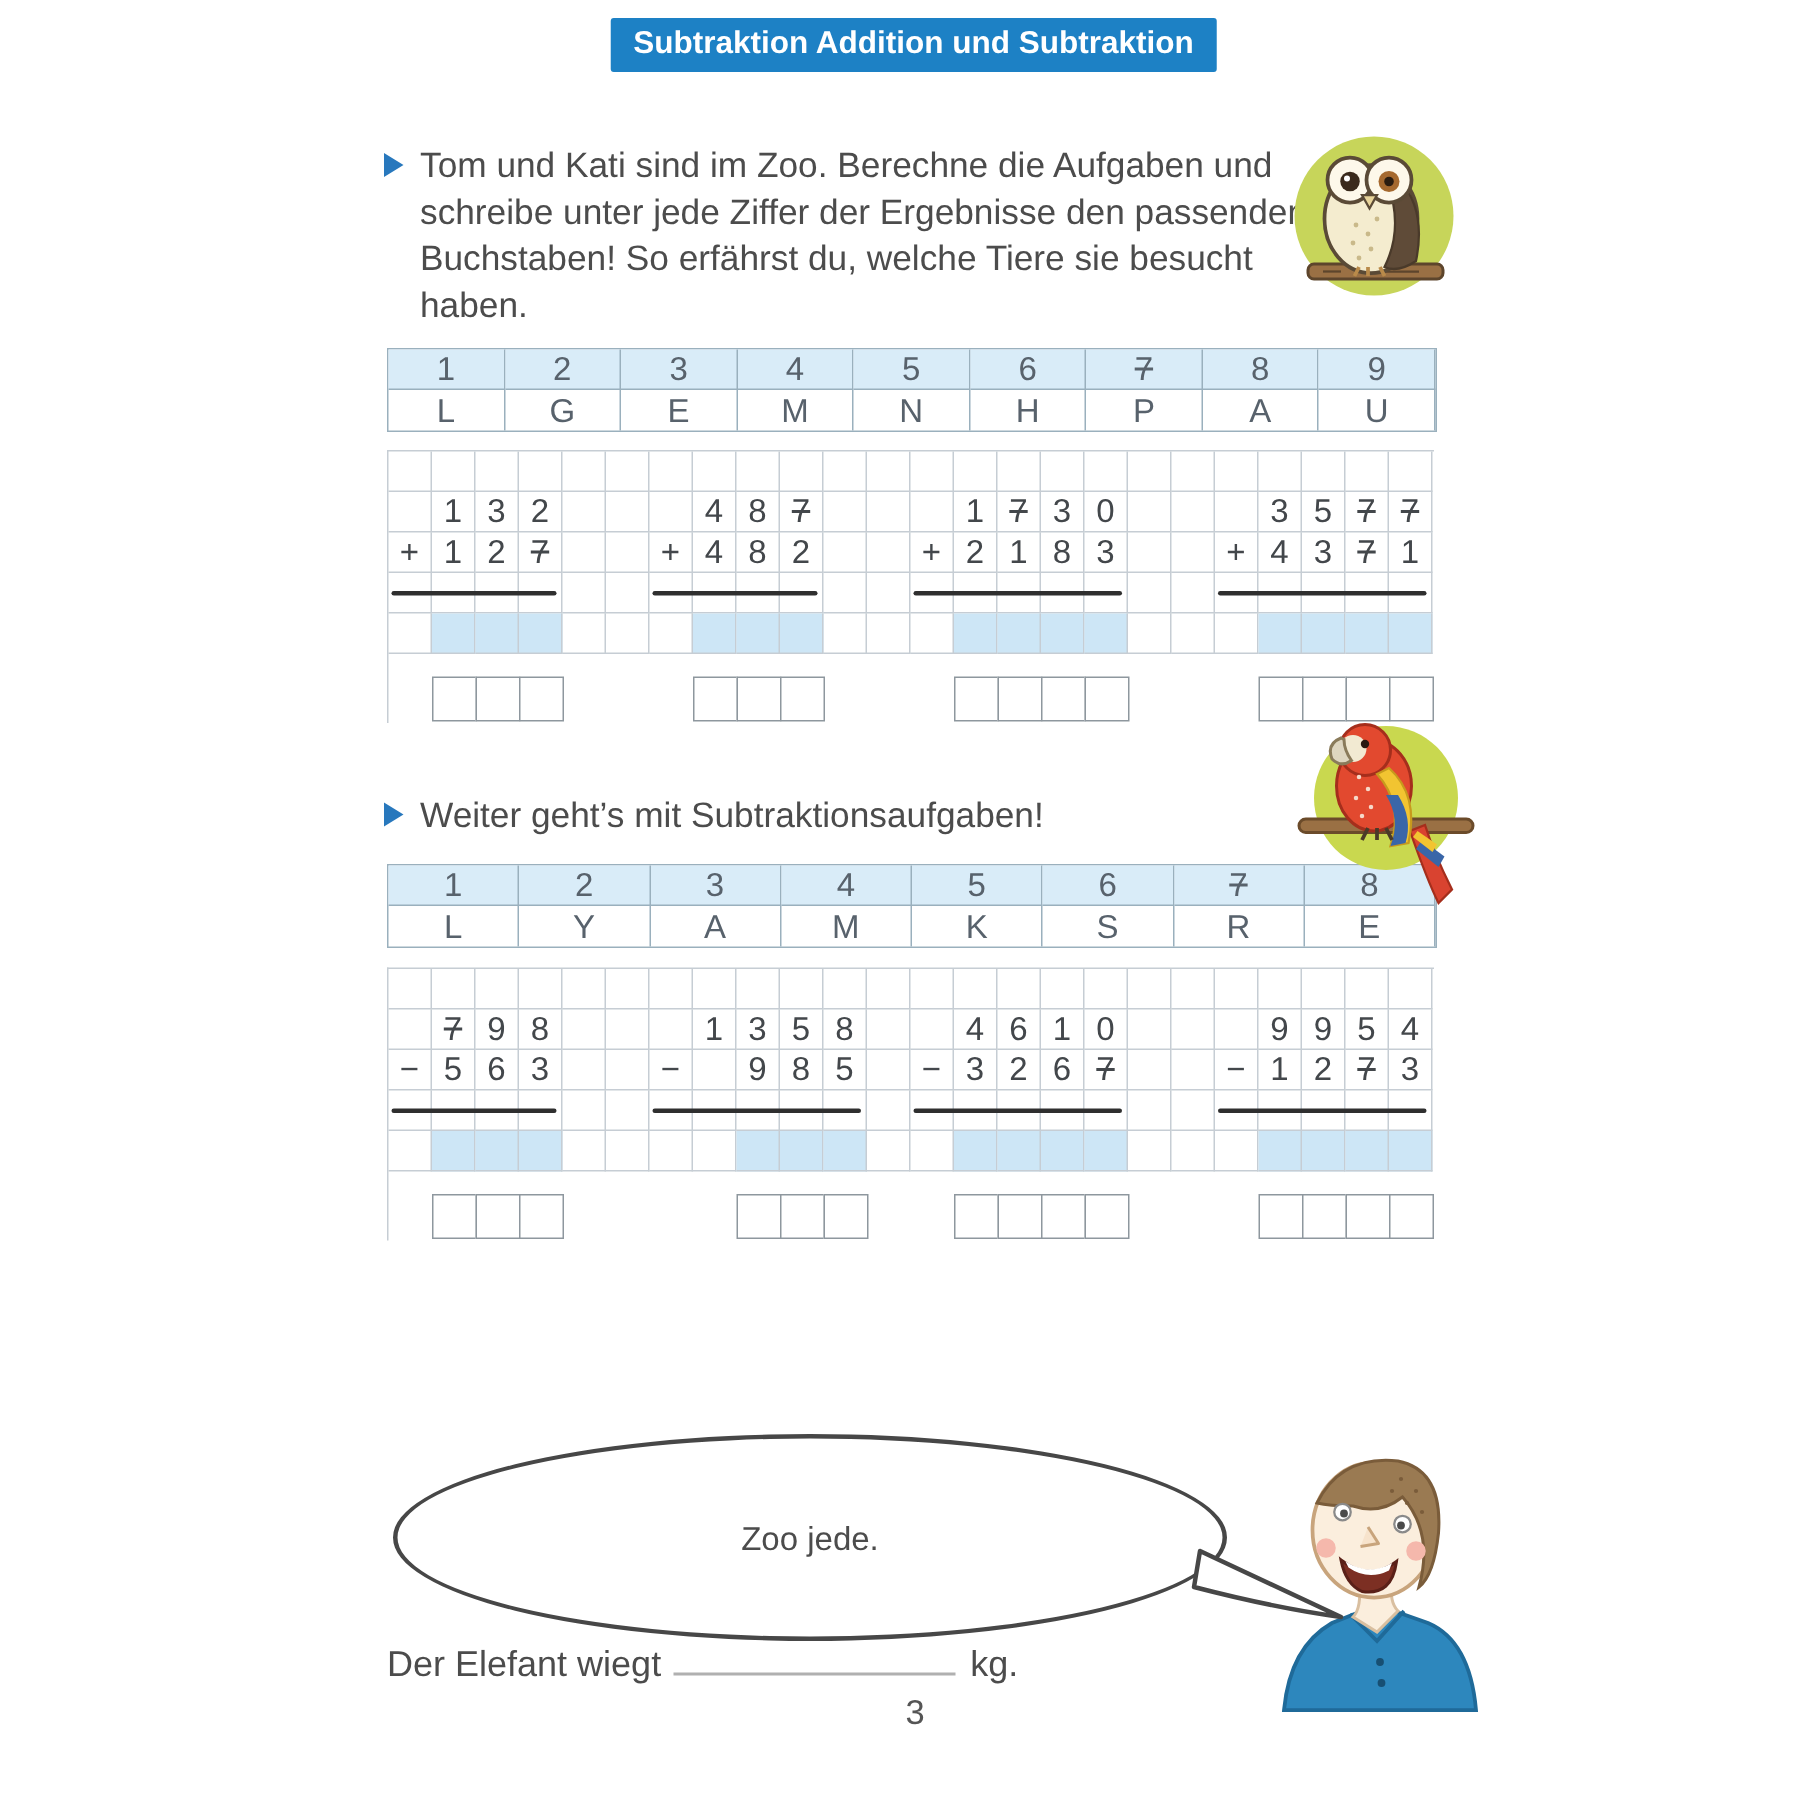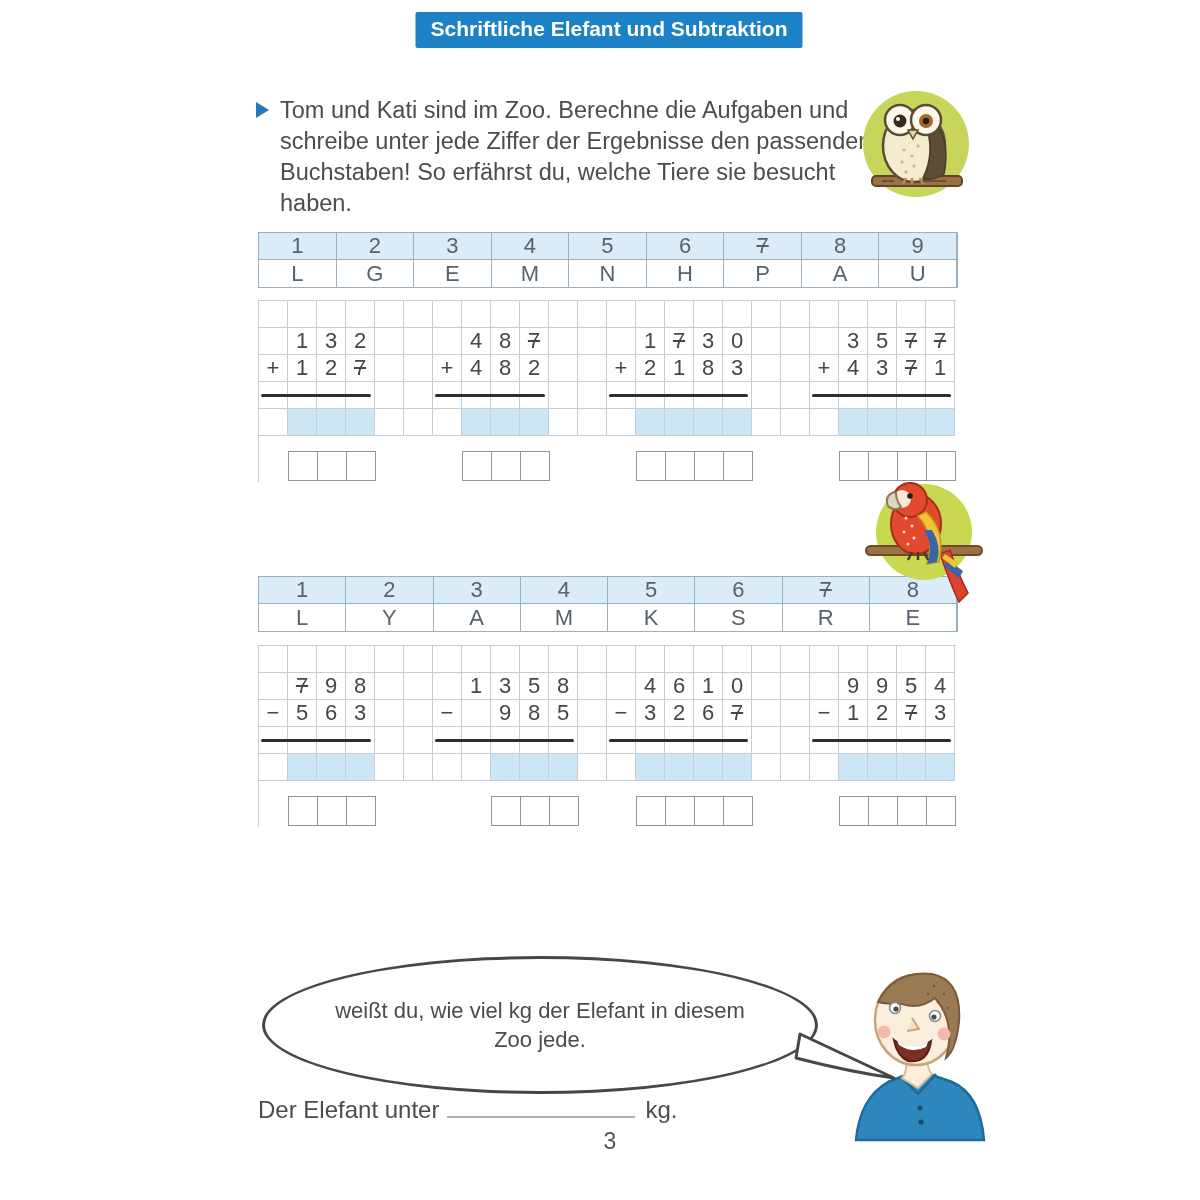--- a/index.html
+++ b/index.html
@@ -31,21 +31,21 @@
   .illu{position:absolute;}
   .footer-line{position:absolute;left:258px;top:1096px;font-size:24px;color:#4c4c4c;}
   .blank{display:inline-block;width:188px;border-bottom:2px solid #b0b0b0;height:18px;margin:0 10px 0 8px;}
   .pagenum{position:absolute;left:598px;top:1128px;font-size:23px;color:#555;width:24px;text-align:center;}
 </style>
 </head>
 <body>
 
 <div class="page">
 
-  <div class="header-band">Schriftliche Elefant und Subtraktion</div>
+  <div class="header-band">Subtraktion Addition und Subtraktion</div>
 
   <div class="para" style="left:256px;top:95px;">
     <span class="bullet"></span>
     <span style="width:592px;">Tom und Kati sind im Zoo. Berechne die Aufgaben und schreibe unter jede Ziffer der Ergebnisse den passenden Buchstaben! So erfährst du, welche Tiere sie besucht haben.</span>
   </div>
 
   <svg class="illu" style="left:854px;top:82px;" width="124" height="124" viewBox="0 0 124 124">
     <circle cx="62" cy="62" r="53" fill="#c7d55a"></circle>
     <rect x="18" y="94" width="90" height="10" rx="4" fill="#9a7044" stroke="#5d452c" stroke-width="2"></rect>
     <line x1="28" y1="99" x2="40" y2="99" stroke="#5d452c" stroke-width="1.5"></line>
@@ -248,20 +248,24 @@
     <g fill="#f6d9c9">
         <circle cx="46" cy="44" r="1.5"></circle>
         <circle cx="52" cy="52" r="1.5"></circle>
         <circle cx="44" cy="58" r="1.5"></circle>
         <circle cx="54" cy="64" r="1.5"></circle>
         <circle cx="48" cy="70" r="1.5"></circle>
       </g>
     <path d="M52,78 l-4,8 M58,78 l0,8 M64,78 l4,8" stroke="#4a3a28" stroke-width="2.5" fill="none"></path>
   </svg>
 
+  <div class="para" style="left:256px;top:528px;">
+    <span class="bullet"></span>
+    <span>Weiter geht’s mit Subtraktionsaufgaben!</span>
+  </div>
 
   <div class="codetable" id="code-table-2" style="left: 258px; top: 576px; grid-template-columns: repeat(8, 1fr);">
       <div class="tcell digit">1</div>
       <div class="tcell digit">2</div>
       <div class="tcell digit">3</div>
       <div class="tcell digit">4</div>
       <div class="tcell digit">5</div>
       <div class="tcell digit">6</div>
       <div class="tcell digit struck">7</div>
       <div class="tcell digit">8</div>
@@ -411,21 +415,20 @@
       <div class="lbox" style="left: 464px; top: 150px;"></div>
       <div class="sumline" style="left: 553px; width: 139px; top: 93px;"></div>
       <div class="lbox" style="left: 580px; top: 150px;"></div>
       <div class="lbox" style="left: 609px; top: 150px;"></div>
       <div class="lbox" style="left: 638px; top: 150px;"></div>
       <div class="lbox" style="left: 667px; top: 150px;"></div>
     </div>
 
 
   <div class="bubble">
-    <div>weißt du, wie viel kg der Elefant in diesem</div>
     <div>Zoo jede.</div>
   </div>
   <svg class="tailsvg" width="110" height="66" viewBox="0 0 110 66">
     <path d="M8,8 Q55,30 102,52 Q58,46 4,32 Z" fill="#ffffff" stroke="#474747" stroke-width="3" stroke-linejoin="round"></path>
   </svg>
 
   <svg class="illu" style="left:838px;top:968px;" width="160" height="174" viewBox="0 0 160 174">
     <path d="M18,172 Q22,130 50,114 L80,102 L114,114 Q142,126 146,172 Z" fill="#2d87bd" stroke="#1f6a99" stroke-width="2.5"></path>
     <path d="M62,108 L80,126 L98,106" fill="none" stroke="#1f6a99" stroke-width="2.5"></path>
     <circle cx="82" cy="140" r="2.6" fill="#174f73"></circle>
@@ -445,18 +448,18 @@
     <circle cx="97" cy="48" r="5.5" fill="#fff" stroke="#8a8a8a" stroke-width="1.5"></circle>
     <circle cx="96" cy="49" r="2.6" fill="#4a4a4a"></circle>
     <path d="M74,50 L81,61 L69,63" fill="#f7e3cc" stroke="#c8a47c" stroke-width="2" stroke-linejoin="round"></path>
     <path d="M56,72 Q75,87 93,73 Q90,96 70,93 Q59,88 56,72 Z" fill="#7c2f23" stroke="#5a2018" stroke-width="2"></path>
     <path d="M59,73 Q75,83 90,74 L88,79 Q74,86 61,77 Z" fill="#ffffff"></path>
     <circle cx="46" cy="64" r="6.5" fill="#f5b8ac"></circle>
     <circle cx="106" cy="66" r="6.5" fill="#f5b8ac"></circle>
   </svg>
 
   <div class="footer-line">
-    <span>Der Elefant unter</span><span class="blank"></span><span>kg.</span>
+    <span>Der Elefant wiegt</span><span class="blank"></span><span>kg.</span>
   </div>
 
   <div class="pagenum">3</div>
 
 </div>
 
 </body></html>

